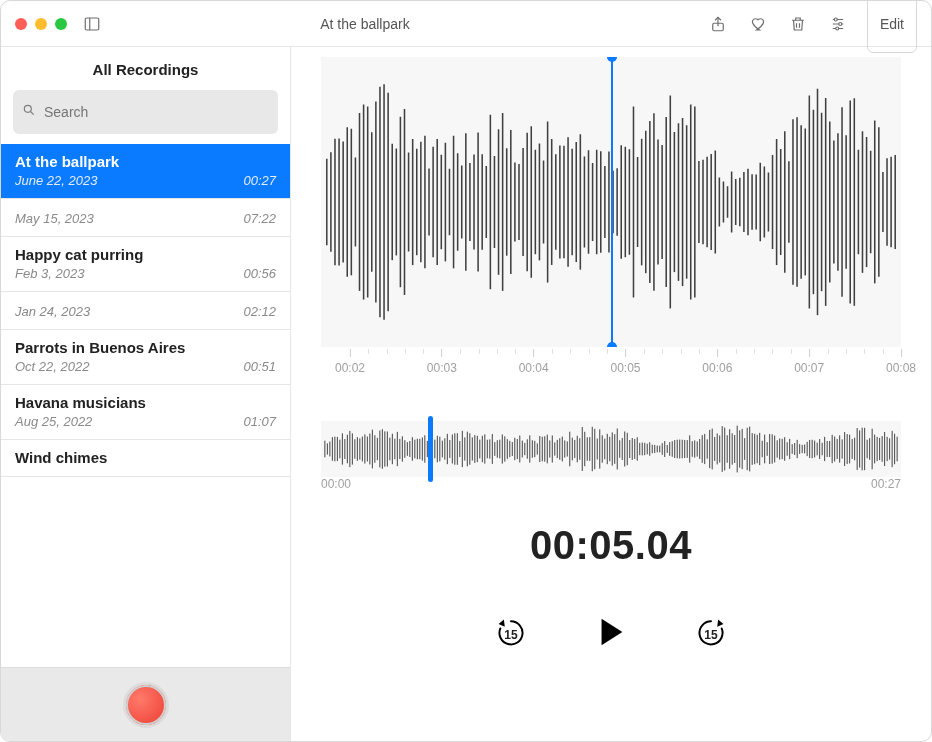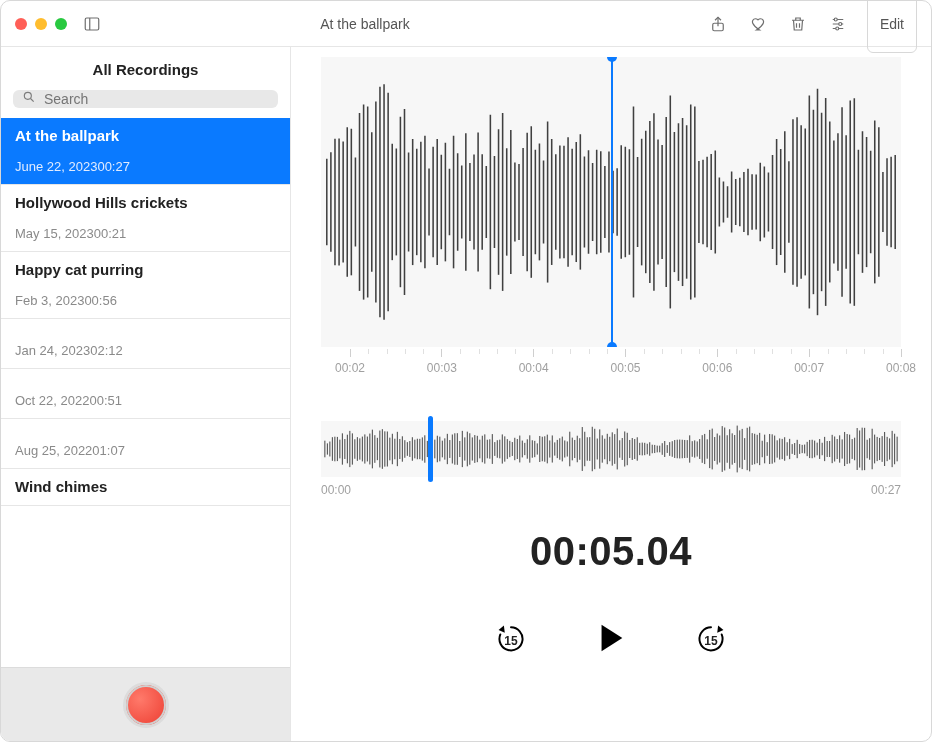--- a/index.html
+++ b/index.html
@@ -92,21 +92,21 @@
     font-size: 15px;
     padding: 14px 0 12px;
   }
   .search-wrap { padding: 0 12px 10px; }
   .search {
     display: flex;
     align-items: flex-start;
     gap: 6px;
     background: #e8e8e8;
     border-radius: 6px;
-    padding: 0 9px;
+    padding: 13px 9px;
     color: #7d7d7d;
   }
   .search svg { width: 14px; height: 14px; fill: #7d7d7d; }
   .search input {
     border: none;
     background: transparent;
     outline: none;
     font-size: 14px;
     color: #444;
     width: 100%;
@@ -118,21 +118,21 @@
   .row {
     padding: 9px 14px 10px;
     border-bottom: 1px solid var(--border);
     cursor: default;
   }
   .row.selected {
     background: #0a7aff;
     color: #fff;
   }
   .row .r-title { font-weight: 600; font-size: 15px; }
-  .row .r-sub { display: flex; font-size: 13px; margin-top: 15px; color: var(--text-gray); }
+  .row .r-sub { display: flex; justify-content: space-between; font-size: 13px; margin-top: 3px; color: var(--text-gray); font-style: italic; }
   .row.selected .r-sub { color: #e2ecff; }
   .sb-footer {
     height: 74px;
     background: #e9e9e9;
     display: flex;
     align-items: center;
     justify-content: center;
     border-top: 1px solid #dcdcdc;
   }
   .rec-btn {
@@ -230,21 +230,20 @@
     bottom: -5px;
     width: 5px;
     border-radius: 3px;
     background: #0a7aff;
   }
   .over-labels {
     display: flex;
     justify-content: space-between;
     font-size: 12px;
     color: #a0a0a0;
-    margin-top: 6px;
   }
 
   .big-time {
     text-align: center;
     font-size: 40px;
     font-weight: 600;
     letter-spacing: 0.5px;
     margin-top: 18px;
   }
 
@@ -356,46 +355,47 @@
     </div>
     <div class="list" id="rec-list">
         <div class="row selected">
           <div class="r-title">At the ballpark</div>
           <div class="r-sub">
             <span>June 22, 2023</span>
             <span>00:27</span>
           </div>
         </div>
         <div class="row">
-          <div class="r-title">Hollywood Hills crickets</div>
           <div class="r-sub">
             <span>May 15, 2023</span>
-            <span>00:21</span>
+            <span>07:22</span>
           </div>
         </div>
         <div class="row">
           <div class="r-title">Happy cat purring</div>
           <div class="r-sub">
             <span>Feb 3, 2023</span>
             <span>00:56</span>
           </div>
         </div>
         <div class="row">
           <div class="r-sub">
             <span>Jan 24, 2023</span>
             <span>02:12</span>
           </div>
         </div>
         <div class="row">
+          <div class="r-title">Parrots in Buenos Aires</div>
           <div class="r-sub">
             <span>Oct 22, 2022</span>
             <span>00:51</span>
           </div>
         </div>
         <div class="row">
+          <div class="r-title">Havana musicians</div>
           <div class="r-sub">
             <span>Aug 25, 2022</span>
             <span>01:07</span>
           </div>
         </div>
         <div class="row">
           <div class="r-title">Wind chimes</div>
         </div>
       </div>
     <div class="sb-footer">

